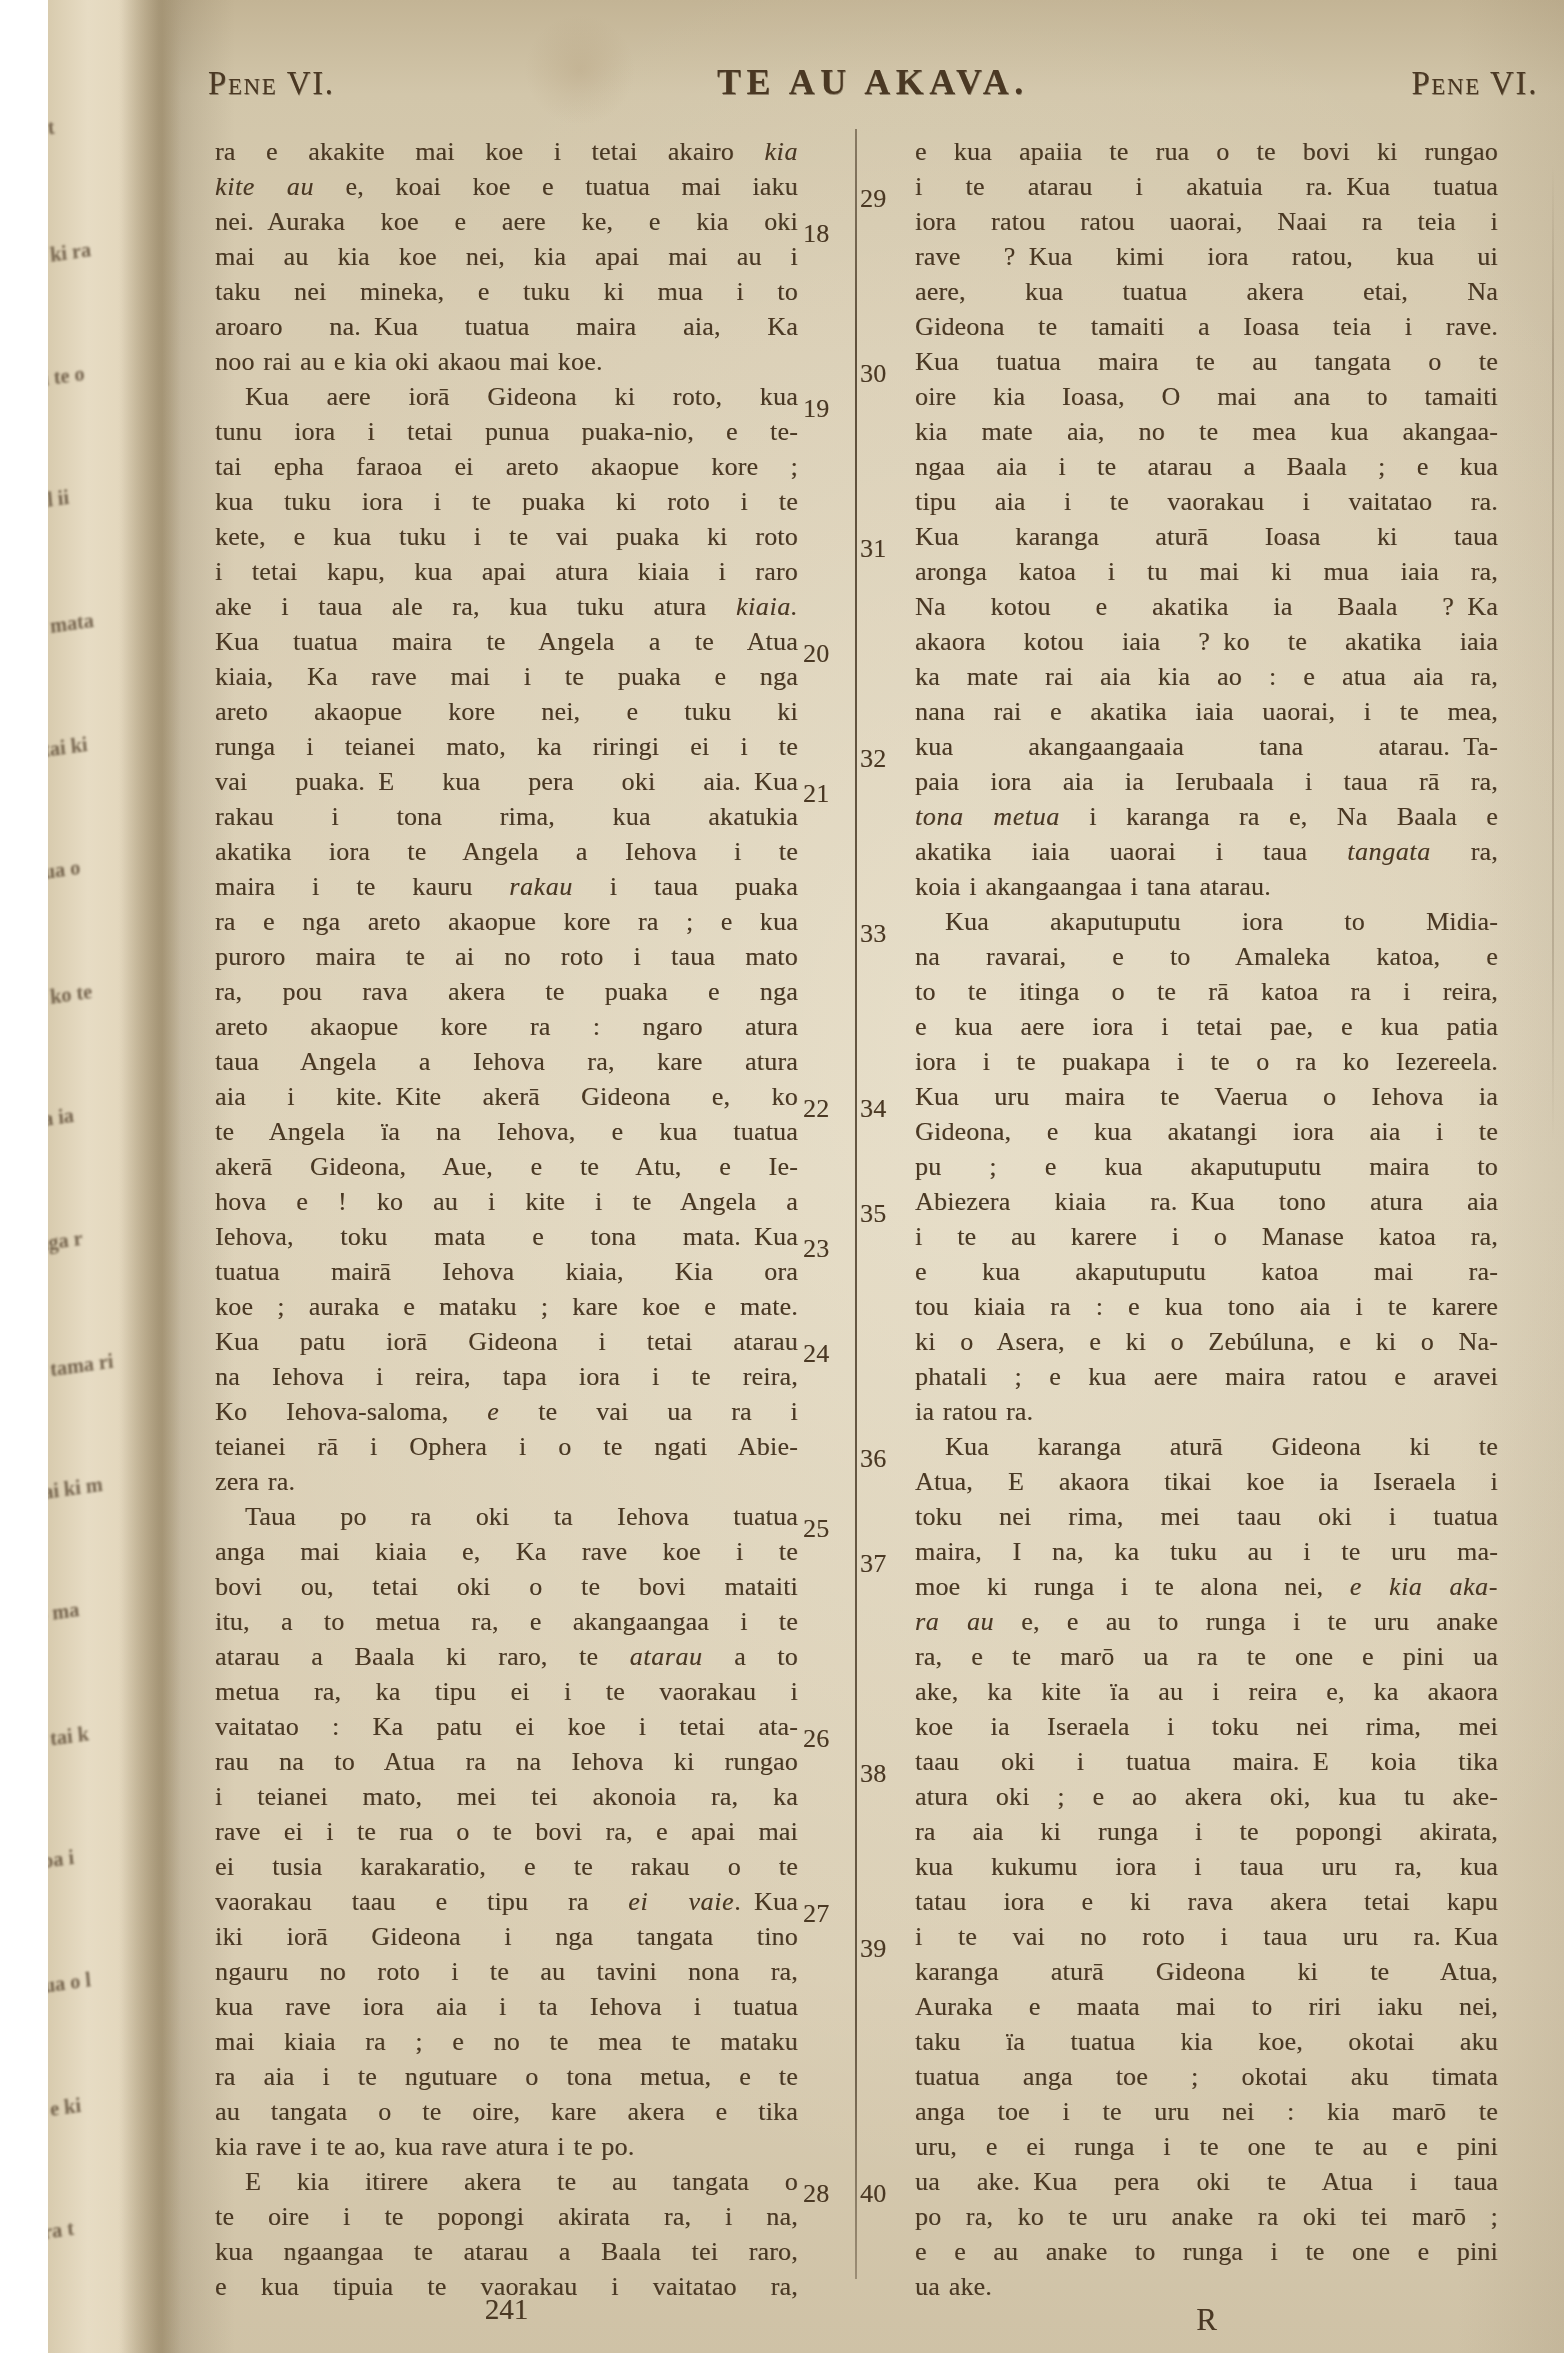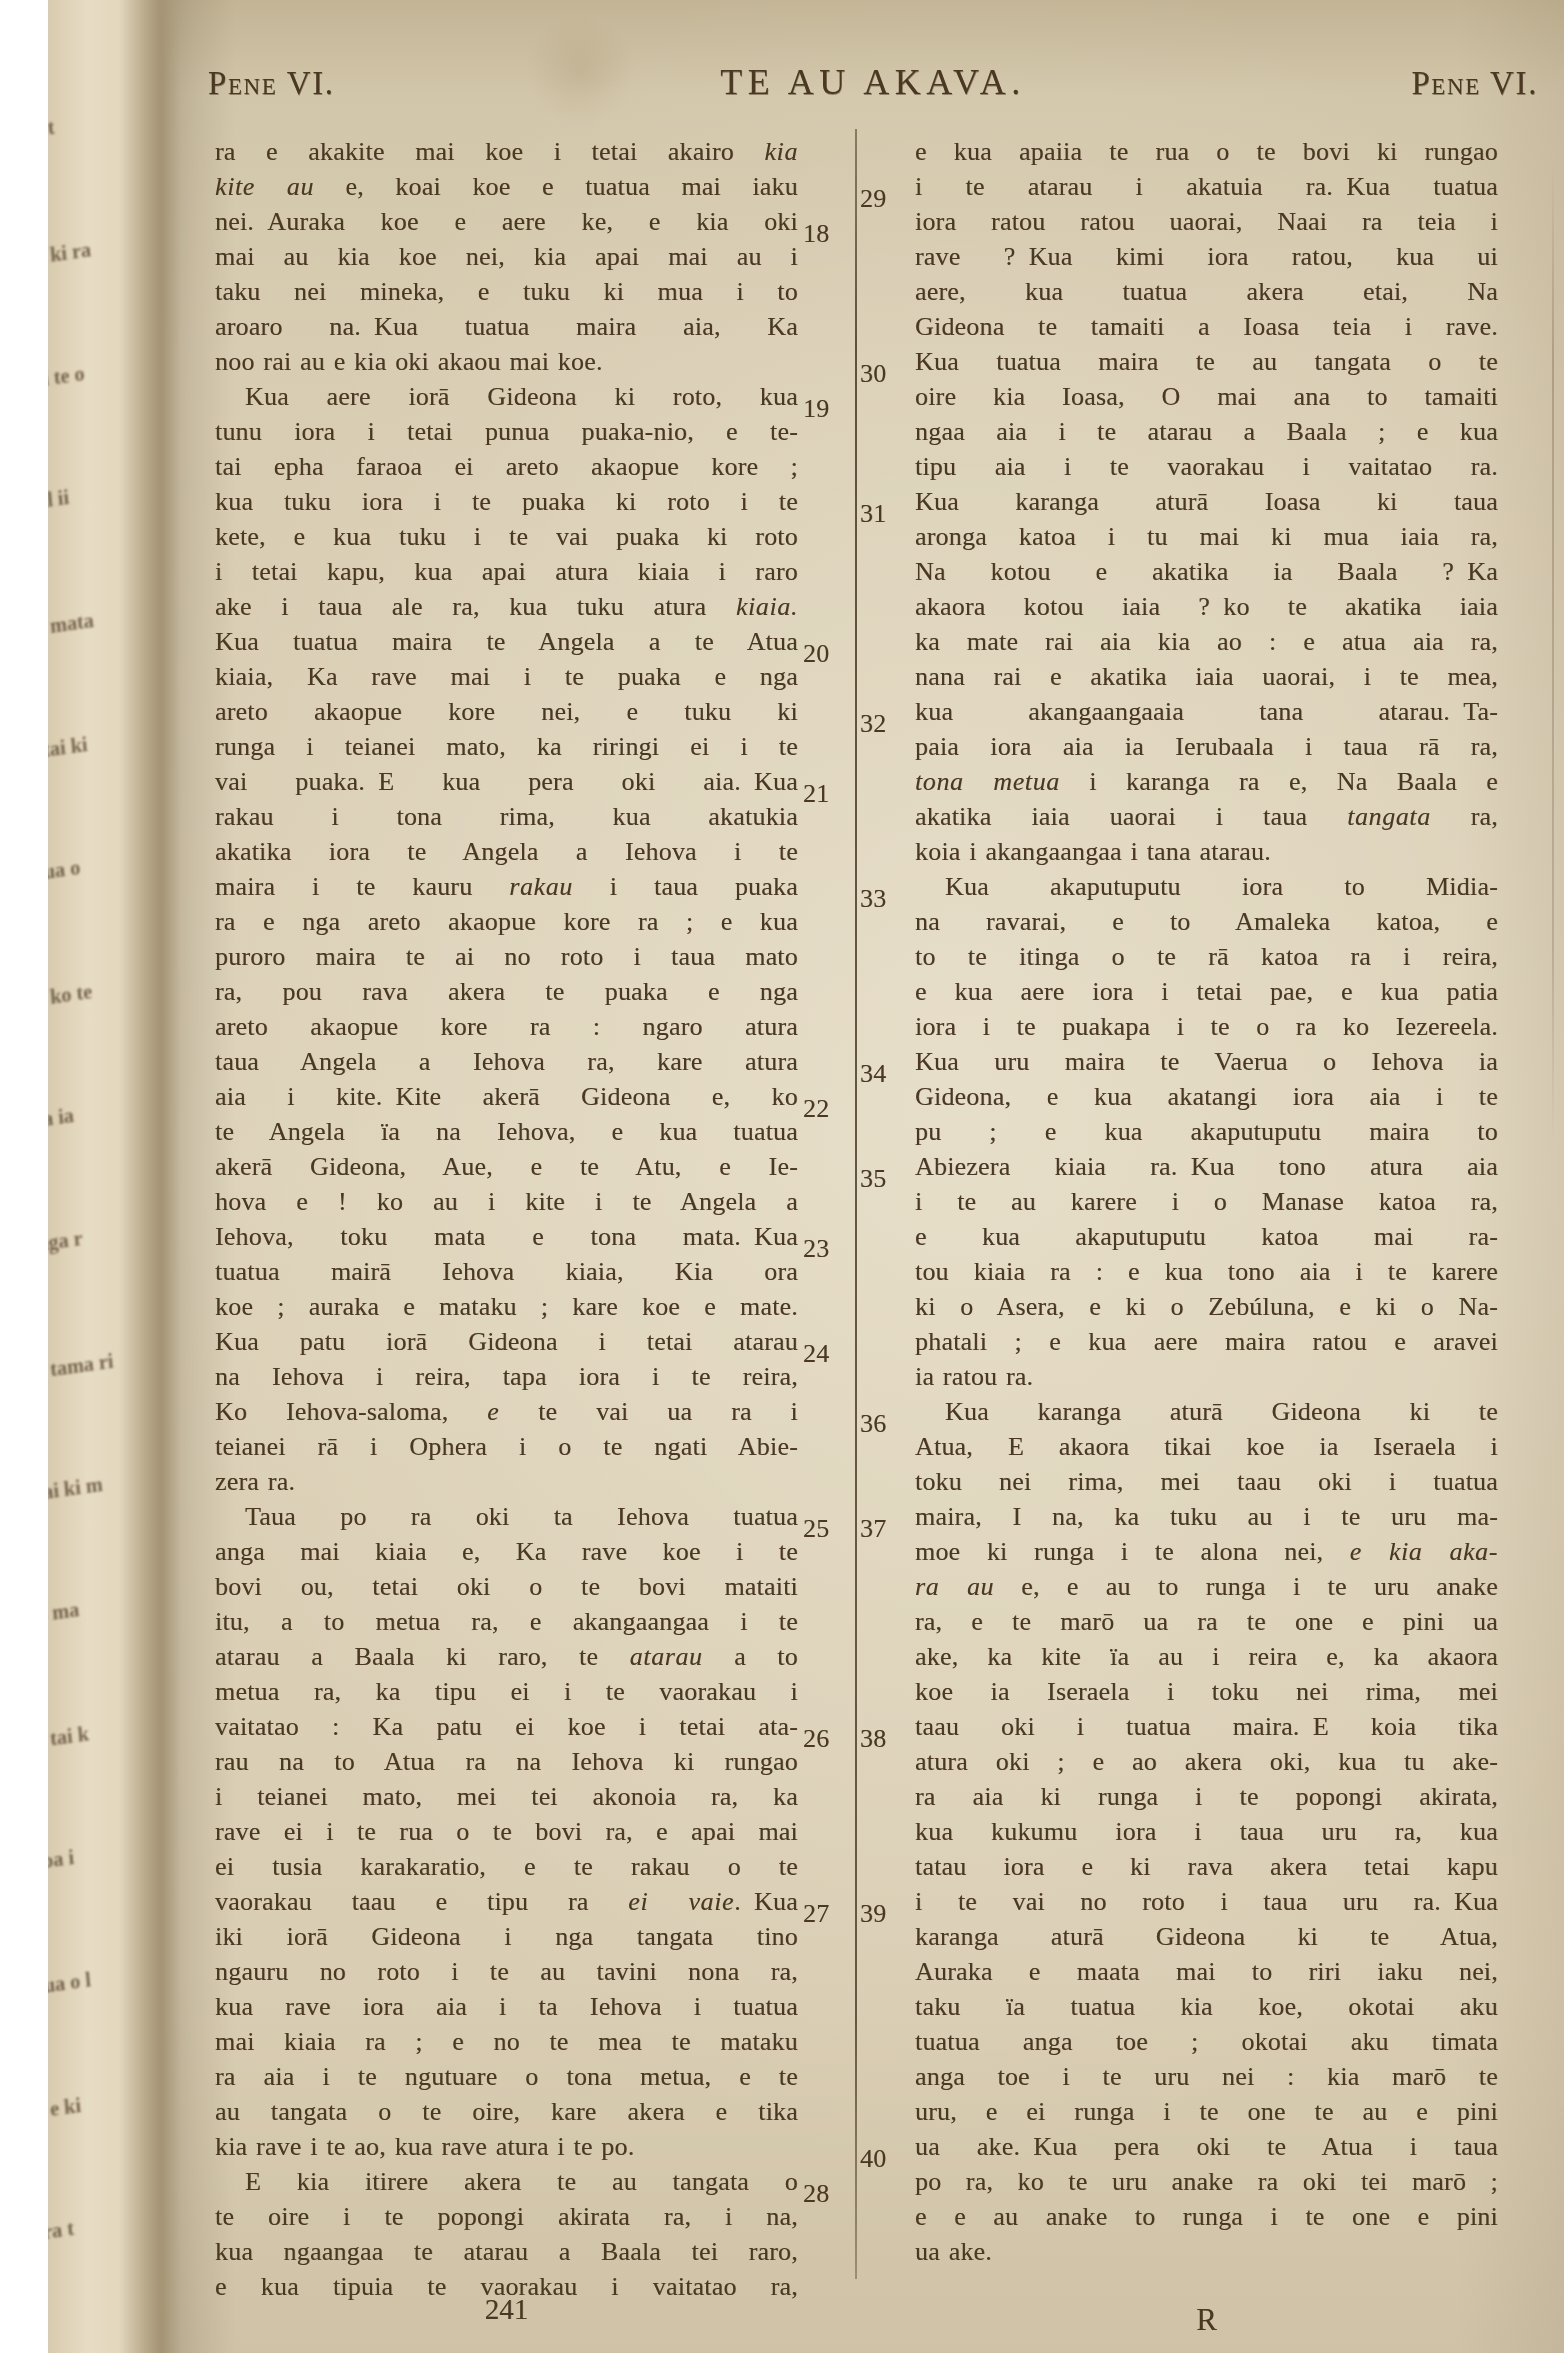--- a/index.html
+++ b/index.html
@@ -48,20 +48,21 @@
     display: flex; justify-content: space-between; align-items: baseline;
   }
   .pene {
     font-variant: small-caps;
     font-size: 33px; letter-spacing: 1.6px;
     text-shadow: 0.5px 0.5px 0.6px rgba(60,44,28,0.45);
   }
   .head-title {
     font-size: 36px; letter-spacing: 5.5px;
     text-shadow: 0.5px 0.5px 0.6px rgba(60,44,28,0.45);
+    font-weight: bold;
   }
   
   .col-divider {
     position: absolute; left: 807px; top: 129px;
     width: 1.6px; height: 2150px;
     background: linear-gradient(180deg, rgba(74,58,38,0.55), rgba(74,58,38,0.85) 10%, rgba(74,58,38,0.8) 88%, rgba(74,58,38,0.4));
   }
   .crease {
     position: absolute; left: 1504px; top: 164px;
     width: 1.6px; height: 978px;
@@ -207,20 +208,21 @@
     </section>
   <section class="column col-right" id="colRight">
       <div class="line"><span>e kua apaiia te rua o te bovi ki rungao</span></div>
       <div class="line"><span>i te atarau i akatuia ra. Kua tuatua</span><span class="vnum left">29</span></div>
       <div class="line"><span>iora ratou ratou uaorai, Naai ra teia i</span></div>
       <div class="line"><span>rave ? Kua kimi iora ratou, kua ui</span></div>
       <div class="line"><span>aere, kua tuatua akera etai, Na</span></div>
       <div class="line"><span>Gideona te tamaiti a Ioasa teia i rave.</span></div>
       <div class="line"><span>Kua tuatua maira te au tangata o te</span><span class="vnum left">30</span></div>
       <div class="line"><span>oire kia Ioasa, O mai ana to tamaiti</span></div>
+      <div class="line"><span>kia mate aia, no te mea kua akangaa-</span></div>
       <div class="line"><span>ngaa aia i te atarau a Baala ; e kua</span></div>
       <div class="line"><span>tipu aia i te vaorakau i vaitatao ra.</span></div>
       <div class="line"><span>Kua karanga aturā Ioasa ki taua</span><span class="vnum left">31</span></div>
       <div class="line"><span>aronga katoa i tu mai ki mua iaia ra,</span></div>
       <div class="line"><span>Na kotou e akatika ia Baala ? Ka</span></div>
       <div class="line"><span>akaora kotou iaia ? ko te akatika iaia</span></div>
       <div class="line"><span>ka mate rai aia kia ao : e atua aia ra,</span></div>
       <div class="line"><span>nana rai e akatika iaia uaorai, i te mea,</span></div>
       <div class="line"><span>kua akangaangaaia tana atarau. Ta-</span><span class="vnum left">32</span></div>
       <div class="line"><span>paia iora aia ia Ierubaala i taua rā ra,</span></div>

